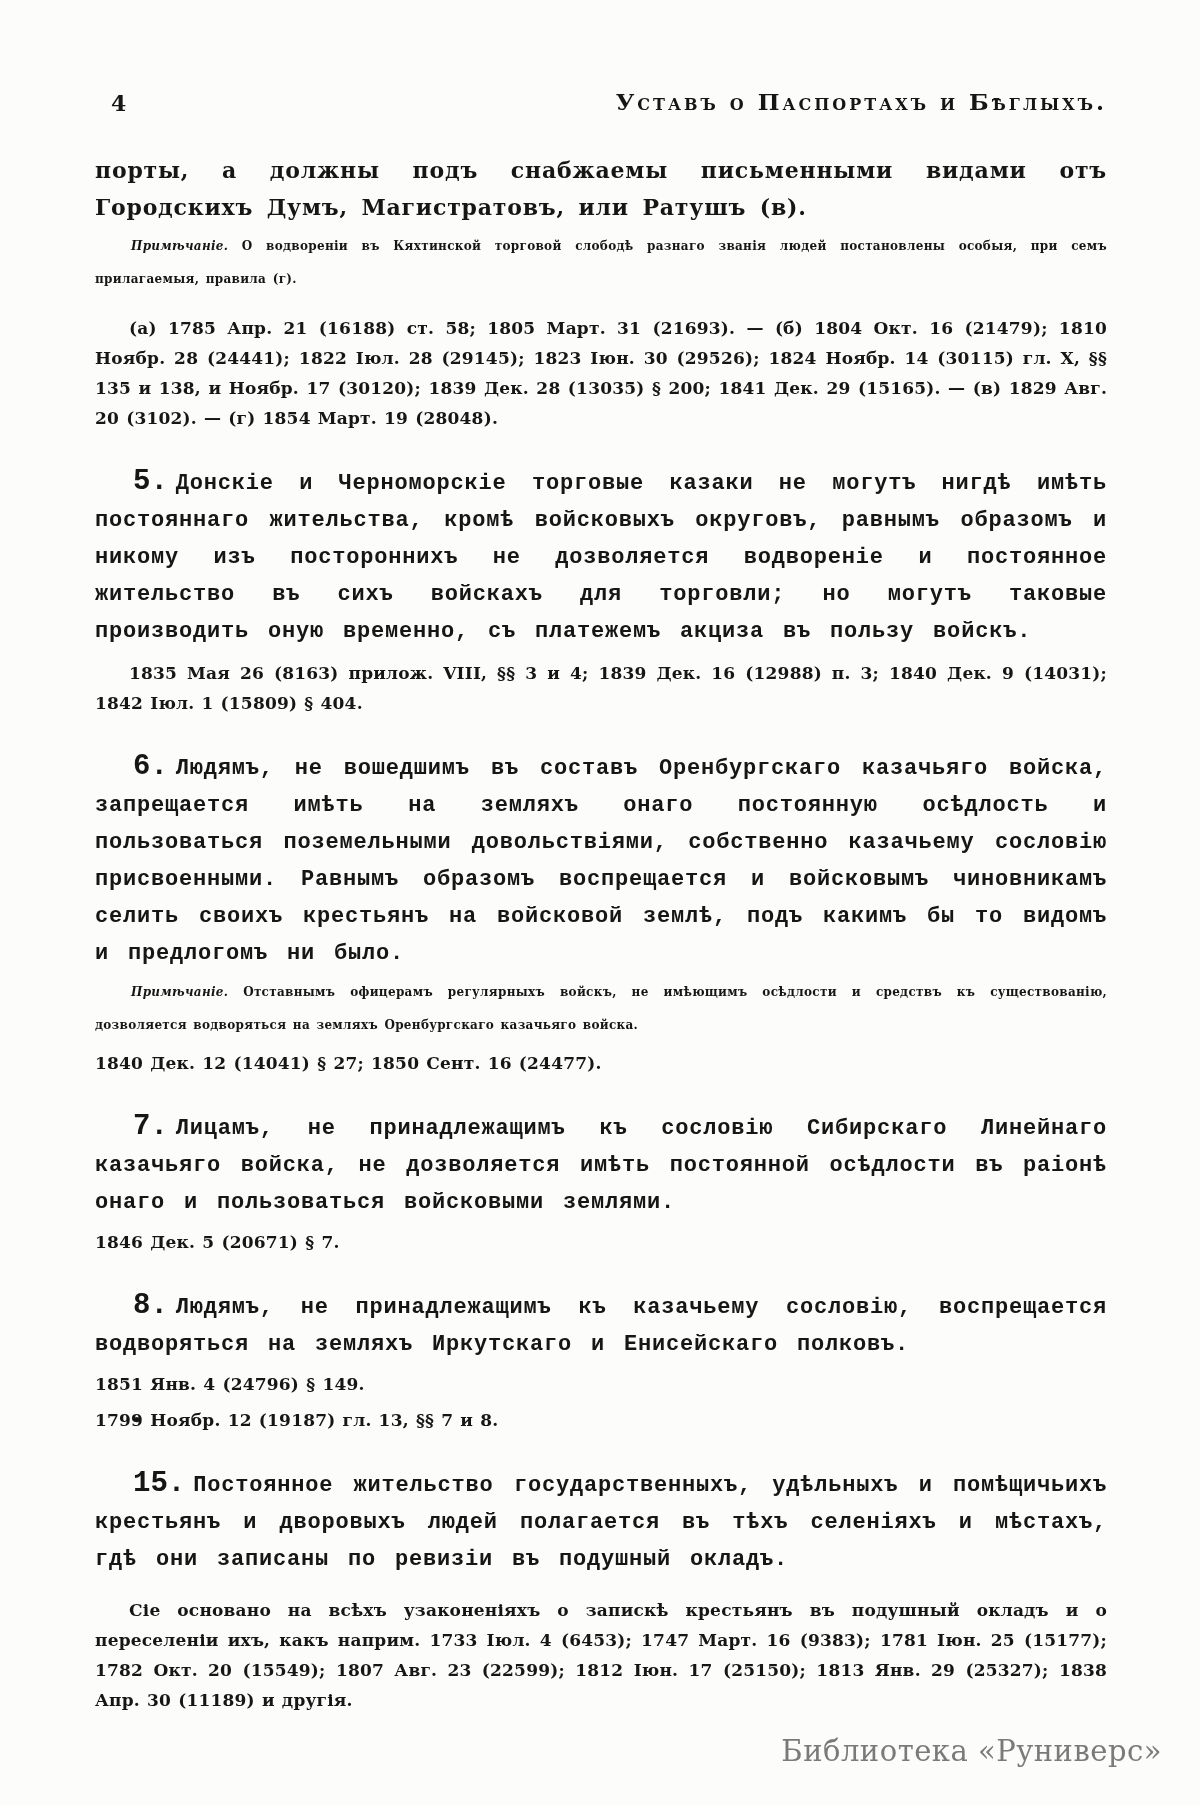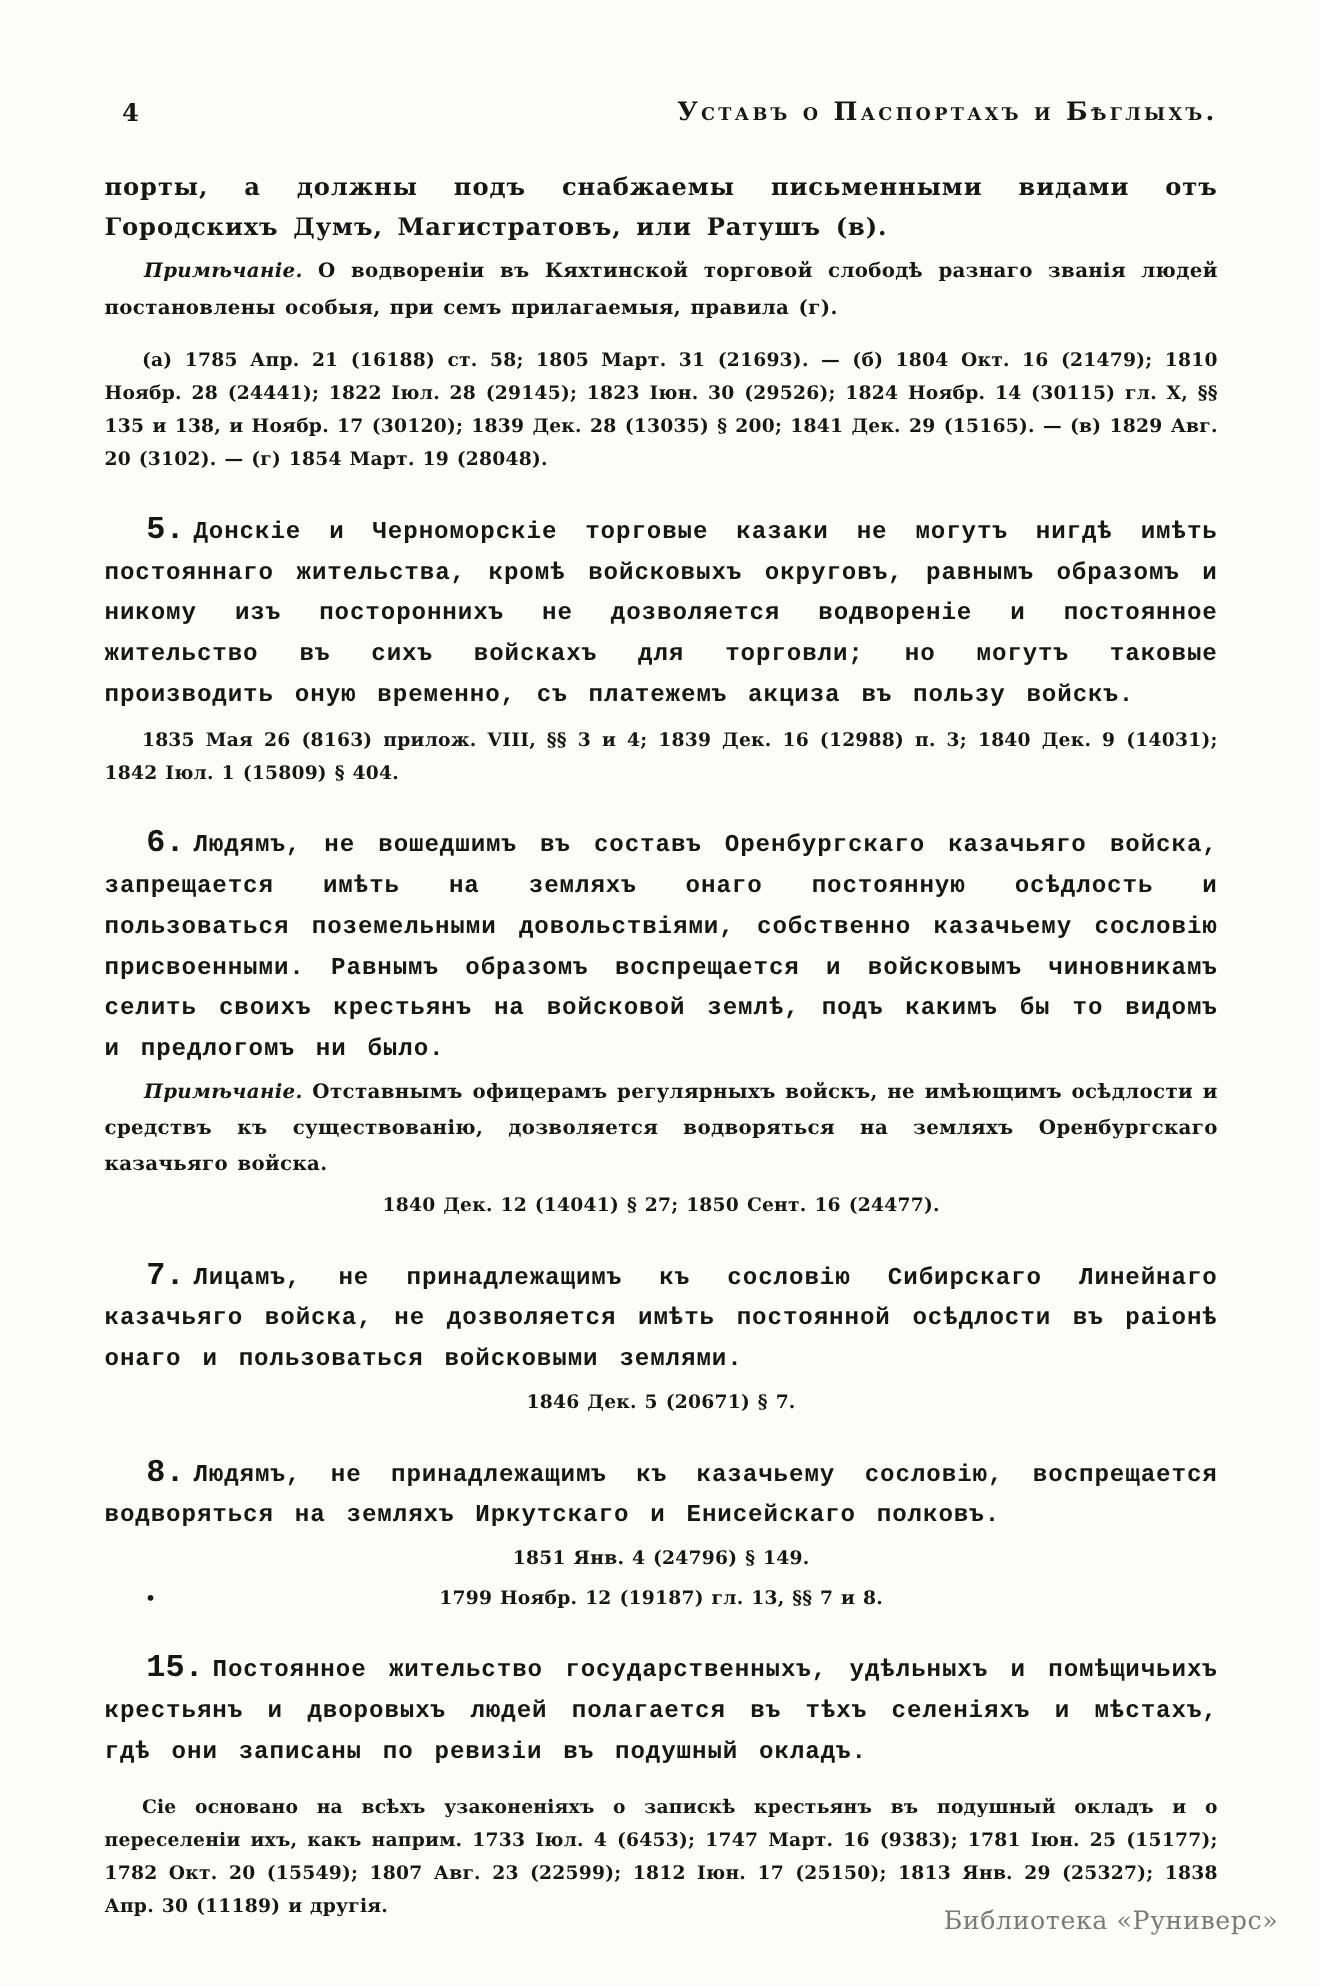--- a/index.html
+++ b/index.html
@@ -24,44 +24,44 @@
 
   p{margin:0;}
   .body{
     font-size:22px;font-weight:700;line-height:37px;
     text-align:justify;letter-spacing:.8px;word-spacing:5px;
   }
   .art{text-indent:38px;}
   .artnum{font-size:29px;letter-spacing:0;padding-right:8px;}
 
   .note{
-    font-size:18px;font-weight:700;line-height:33px;
+    font-size:12px;font-weight:700;line-height:33px;
     text-align:justify;letter-spacing:.3px;word-spacing:2px;
     text-indent:36px;
   }
   .note-label{font-style:italic;}
 
   .cite{
     font-size:17px;font-weight:700;line-height:30px;
     letter-spacing:.2px;word-spacing:1px;
   }
   .cite.block{text-align:justify;text-indent:34px;}
-  .cite.center{text-align:center;}
+  .cite.center{text-align:left;}
   .rel{position:relative;}
   .stray{position:absolute;left:37px;top:0;font-size:15px;}
 
   .mt2{margin-top:17px;}
   .mt4{margin-top:4px;}
   .mt6{margin-top:6px;}
   .mt8{margin-top:8px;}
   .mt18{margin-top:30px;font-family:Liberation Mono, monospace;}
 
   .watermark{
     position:absolute;top:1734px;right:38px;
-    font-size:23px;color:#7a7a7a;font-weight:400;
+    font-size:29px;color:#7a7a7a;font-weight:400;
     letter-spacing:.5px;
     font-family:"DejaVu Serif",serif;
   }
 </style>
 </head>
 <body>
 
 <div class="page">
   <div class="content">
 

